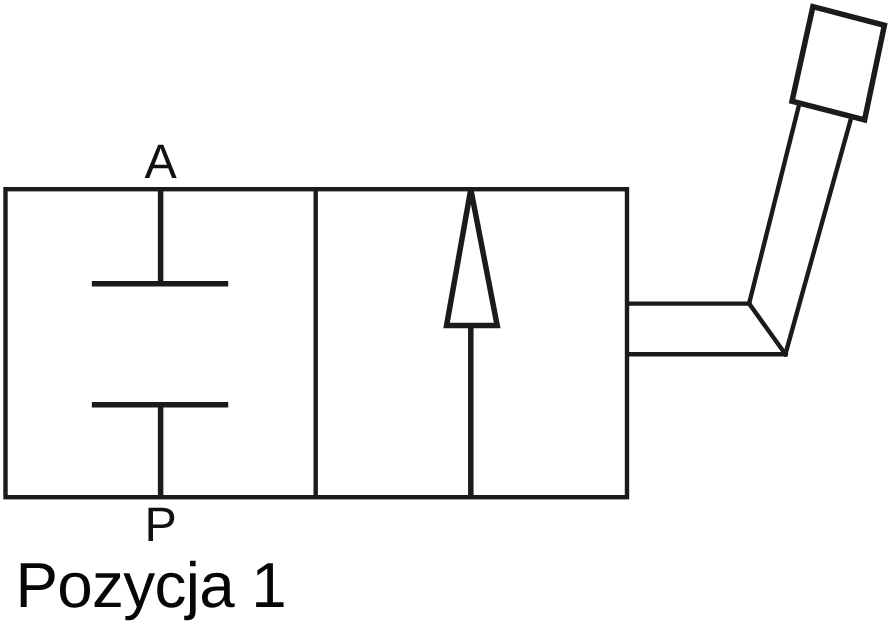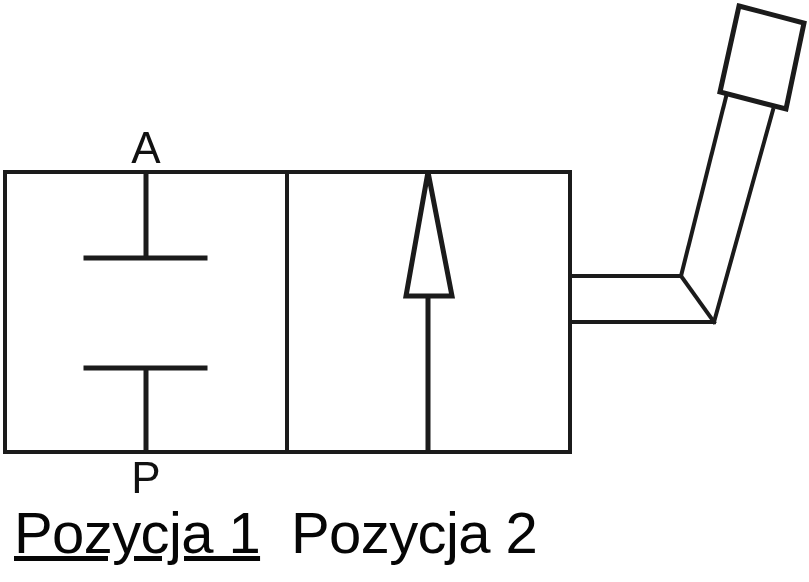--- a/index.html
+++ b/index.html
@@ -55,21 +55,20 @@
     font-size: 58px;
     font-weight: 400;
     line-height: 1;
     color: #060606;
     white-space: pre;
     letter-spacing: -0.6px;
   }
   #caption-position-1 {
     left: 14px;
     top: 504px;
-    text-decoration: underline;
   }
   #caption-position-2 {
     left: 291px;
     top: 504px;
   }
 </style>
 </head>
 <body>
 
 <div id="stage">
@@ -117,15 +116,14 @@
     </g>
 
   </svg>
 
   <div class="port-label" id="port-label-a">A</div>
 
   <div class="port-label" id="port-label-p">P</div>
 
   <div class="position-caption" id="caption-position-1">Pozycja 1</div>
 
-  <div class="position-caption" id="caption-position-2">Pozycja 2</div>
 
 </div>
 
 </body></html>

